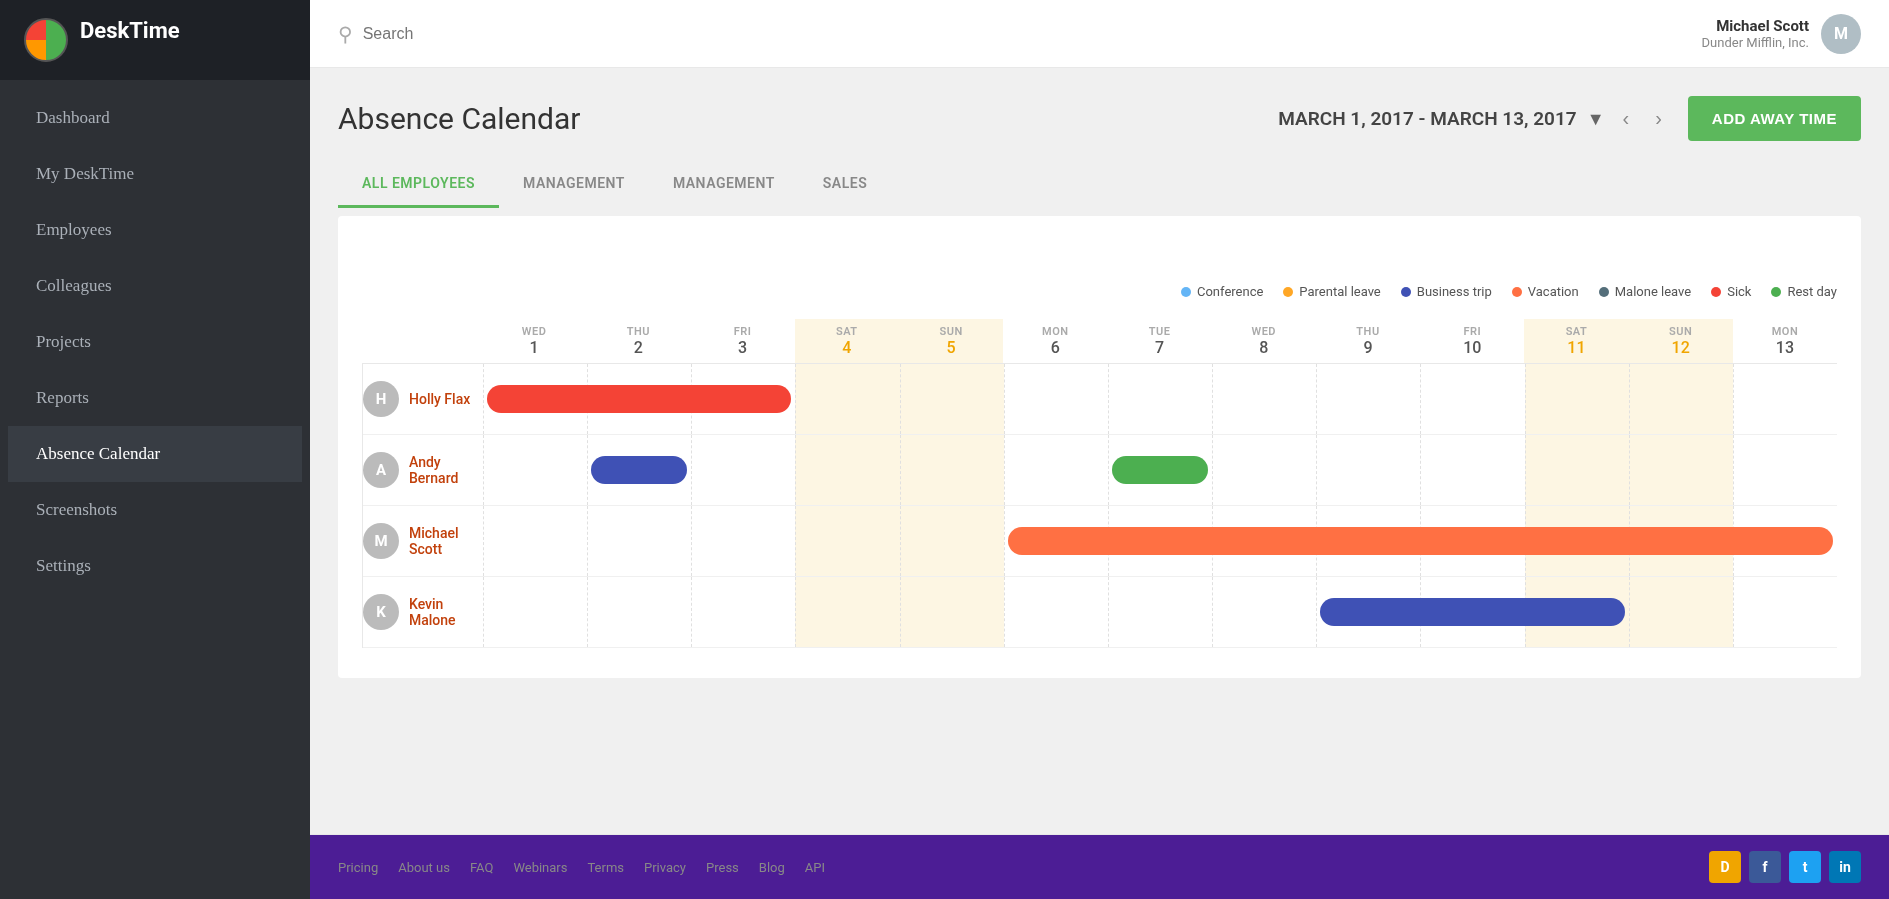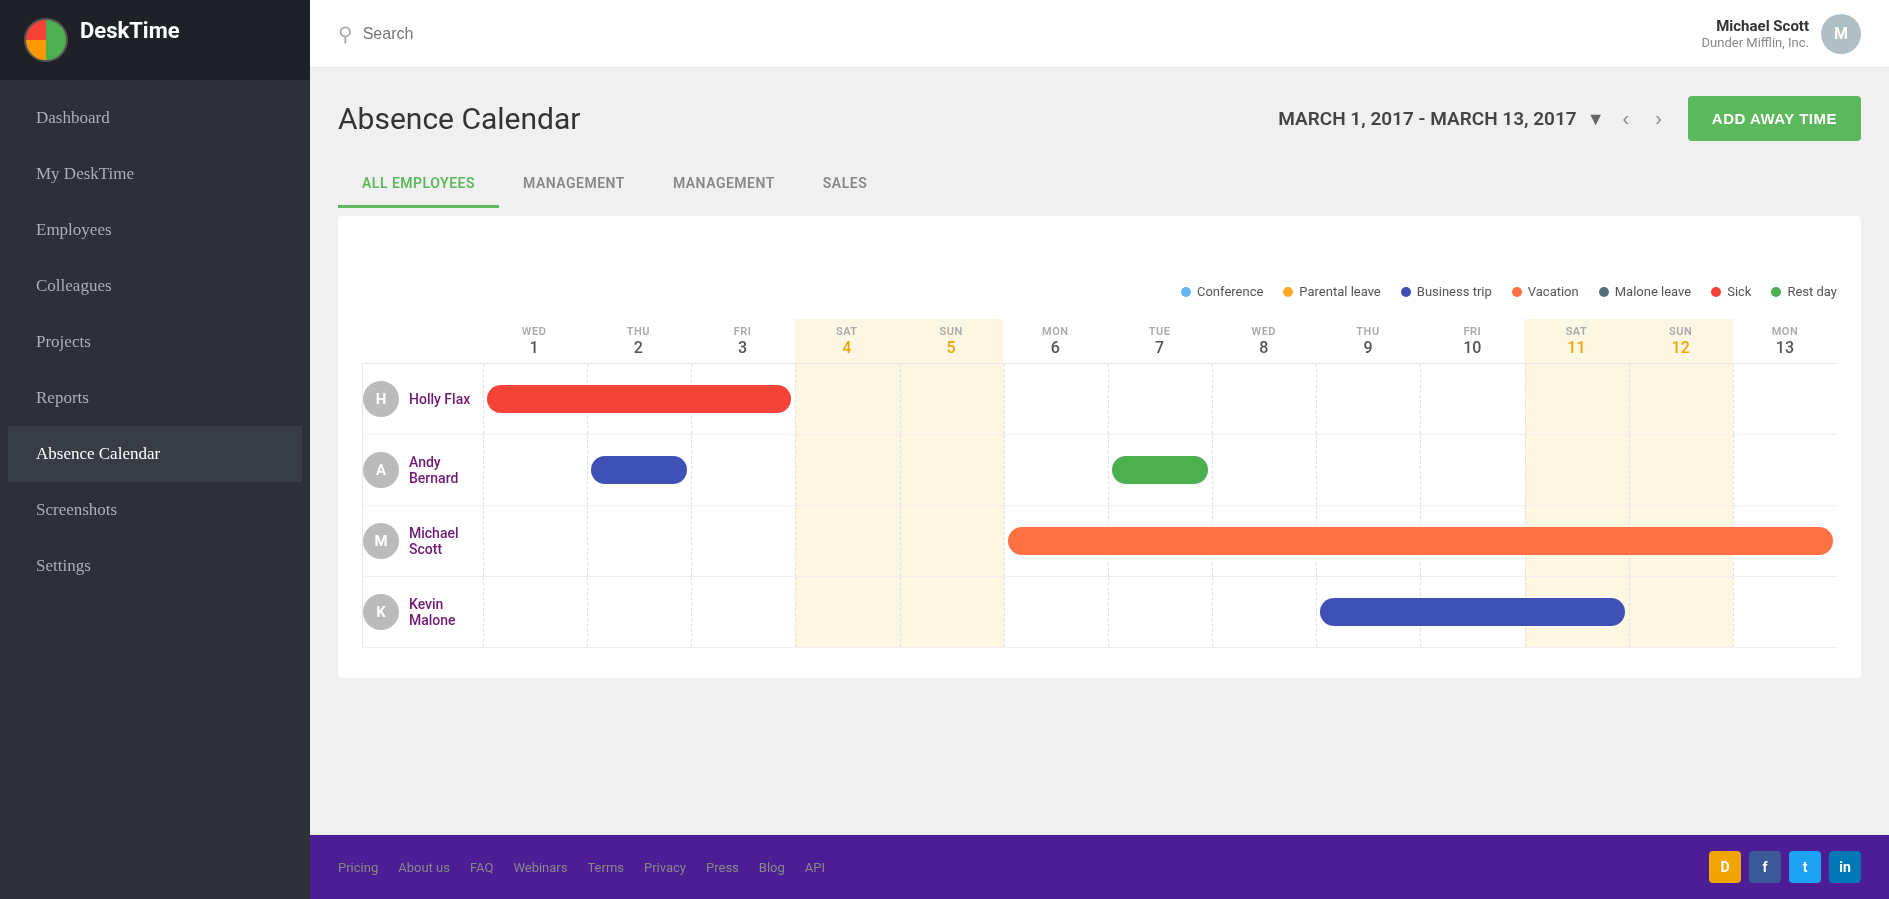--- a/index.html
+++ b/index.html
@@ -239,21 +239,21 @@
       display: flex;
       align-items: center;
       justify-content: center;
       font-weight: 700;
       color: #fff;
       font-size: 15px;
       flex-shrink: 0;
     }
     .person-name {
       font-size: 14px;
-      color: #701a75;
+      color: #c2410c;
       font-weight: 500;
     }
     .person-cols {
       display: flex;
       flex: 1;
       position: relative;
       height: 70px;
       align-items: center;
     }
     .day-cell {

